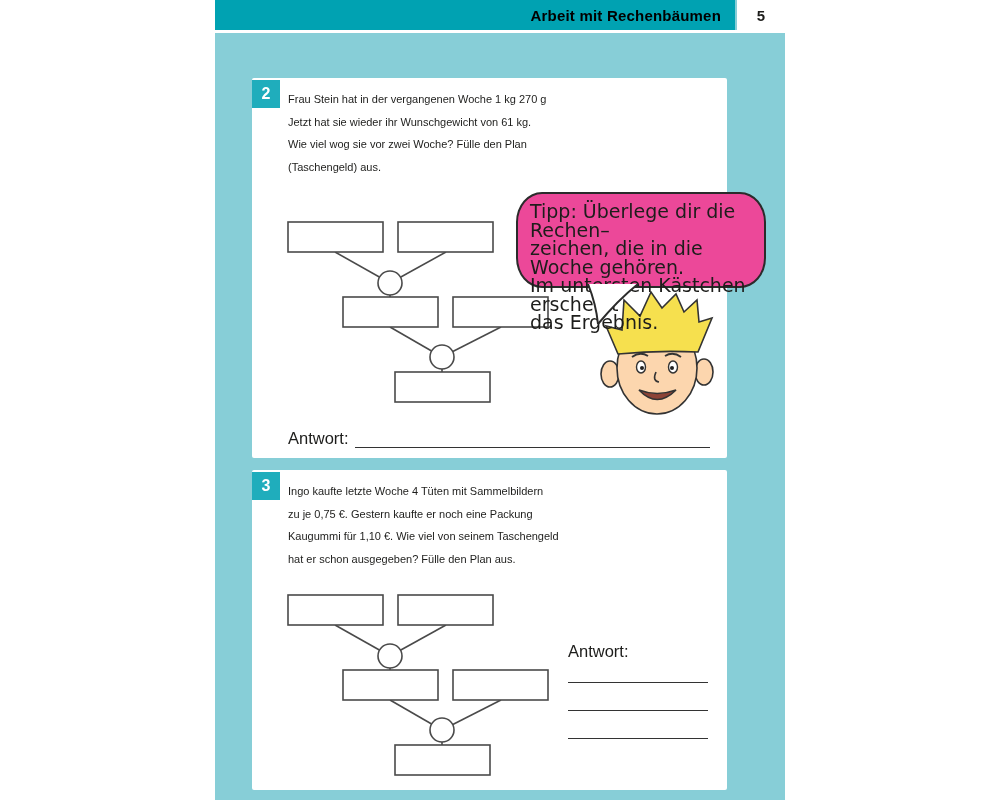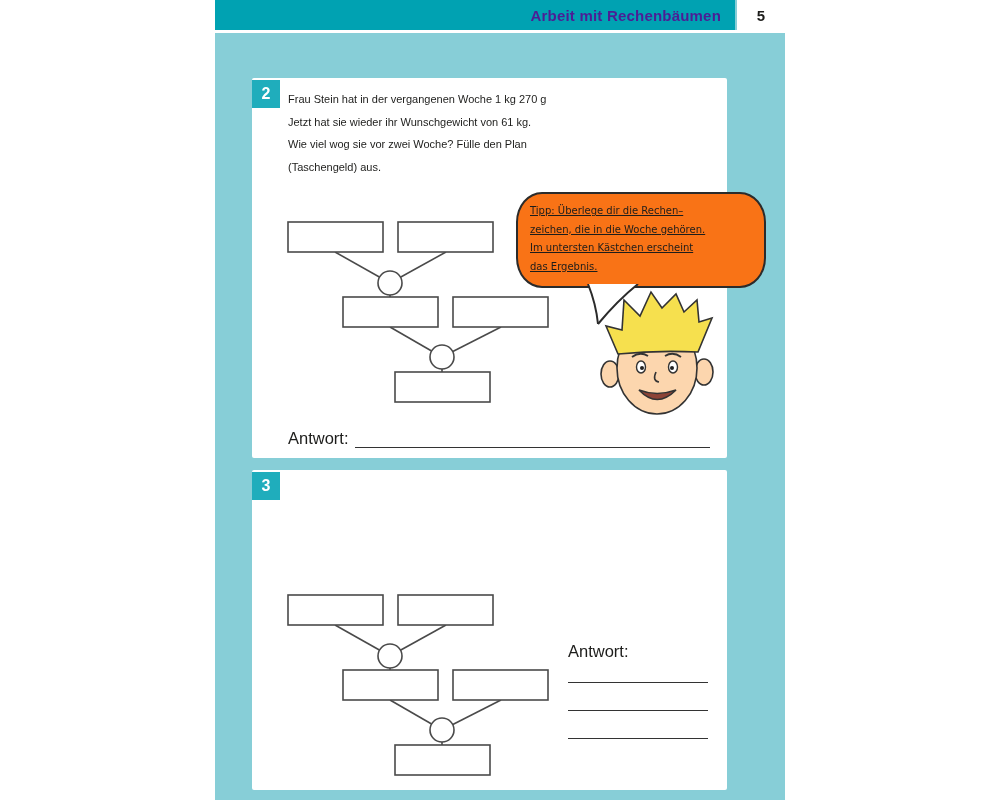--- a/index.html
+++ b/index.html
@@ -6,21 +6,21 @@
   html,body { width:1000px; height:800px; background:#ffffff;
     font-family:"Liberation Sans", sans-serif; color:#1d1d1b; }
   .canvas { position:relative; width:1000px; height:800px; overflow:hidden; }
 
   .page { position:absolute; left:215px; top:0; width:570px; height:800px; background:#87ced7; }
 
   .header-bar { position:absolute; left:0; top:0; width:570px; height:33px; display:flex;
     border-bottom:3px solid #ffffff; }
   .header-title-area { flex:1; background:#00a2b2; display:flex; align-items:center;
     justify-content:flex-end; padding-right:14px; }
-  .header-title { color:#4c1d95; font-weight:bold; font-size:15px; letter-spacing:0.2px; }
+  .header-title { color:#000000; font-weight:bold; font-size:15px; letter-spacing:0.2px; }
   .page-number-box { width:48px; background:#ffffff; display:flex; align-items:center;
     justify-content:center; font-weight:bold; font-size:15px; color:#1d1d1b; margin-left:2px; }
 
   .card { position:absolute; left:37px; width:475px; background:#ffffff; border-radius:2px; }
   .card1 { top:78px; height:380px; }
   .card2 { top:470px; height:320px; }
 
   .badge { position:absolute; left:0; top:2px; width:28px; height:28px; background:#1fadbc;
     color:#ffffff; font-weight:bold; font-size:16px; display:flex; align-items:center;
     justify-content:center; }
@@ -36,23 +36,23 @@
   .answer-row { position:absolute; left:36px; top:350px; width:422px; display:flex;
     align-items:flex-end; gap:6px; font-size:16.5px; }
   .answer-line { flex:1; border-bottom:1.5px solid #333; height:20px; }
 
   .answer-label-2 { position:absolute; left:316px; top:172px; font-size:16.5px; }
   .answer-line-short { position:absolute; left:316px; width:140px; border-bottom:1.5px solid #333;
     height:0; }
   .al-a { top:212px; } .al-b { top:240px; } .al-c { top:268px; }
 
   .bubble { position:absolute; left:264px; top:114px; width:250px; height:96px;
-    background:#f97316; border:2px solid #2b2b2b; border-radius:26px / 30px;
-    padding:8px 12px; font-size:10px; line-height:18.5px; z-index:3;
-    font-family:"DejaVu Sans", sans-serif;text-decoration:underline; }
+    background:#ec4899; border:2px solid #2b2b2b; border-radius:26px / 30px;
+    padding:8px 12px; font-size:19px; line-height:18.5px; z-index:3;
+    font-family:"DejaVu Sans", sans-serif; }
   .bubble-tail { position:absolute; left:330px; top:206px; z-index:4; }
   .boy { position:absolute; left:346px; top:212px; z-index:2; }
 </style>
 </head>
 <body>
 
 <div class="canvas">
   <div class="page">
 
     <div class="header-bar">
@@ -117,20 +117,26 @@
 
       <div class="answer-row">
         <span>Antwort:</span>
         <span class="answer-line"></span>
       </div>
     </div>
 
     <div class="card card2">
       <div class="badge">3</div>
 
+      <div class="task-text">
+        <div>Ingo kaufte letzte Woche 4 Tüten mit Sammelbildern</div>
+        <div>zu je 0,75 €. Gestern kaufte er noch eine Packung</div>
+        <div>Kaugummi für 1,10 €. Wie viel von seinem Taschengeld</div>
+        <div>hat er schon ausgegeben? Fülle den Plan aus.</div>
+      </div>
 
       <svg class="tree tree2" width="264" height="184" viewBox="0 0 264 184">
         <line x1="49" y1="32" x2="104" y2="63"></line>
         <line x1="160" y1="32" x2="104" y2="63"></line>
         <line x1="104" y1="63" x2="104" y2="80"></line>
         <line x1="104" y1="107" x2="156" y2="137"></line>
         <line x1="215" y1="107" x2="156" y2="137"></line>
         <line x1="156" y1="137" x2="156" y2="155"></line>
         <rect x="2" y="2" width="95" height="30"></rect>
         <rect x="112" y="2" width="95" height="30"></rect>

